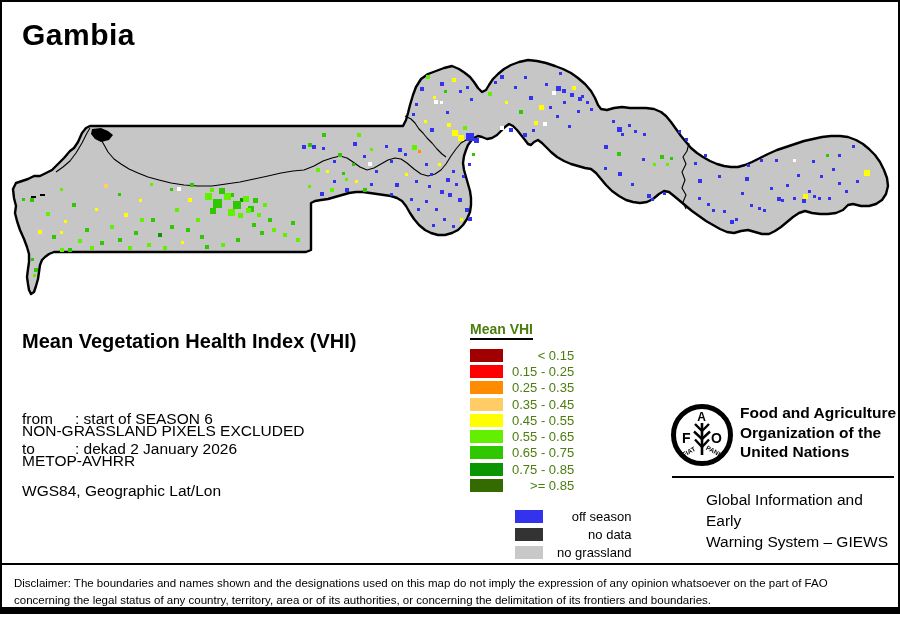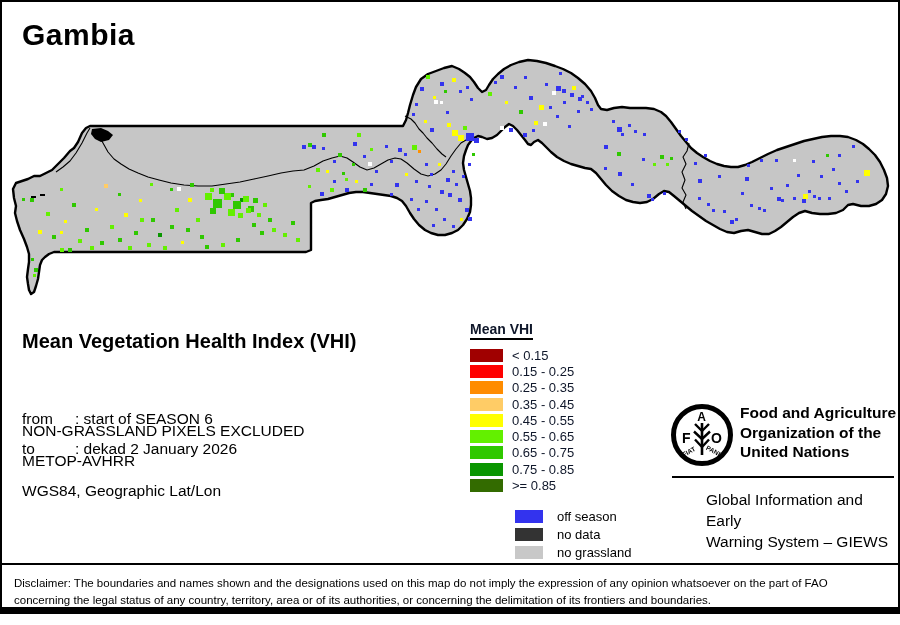--- a/index.html
+++ b/index.html
@@ -15,26 +15,26 @@
     font-size:30px; font-weight:bold; color:#000; letter-spacing:0.5px;
   }
   .map-svg { position:absolute; left:0px; top:52px; width:896px; height:252px; }
   .land { stroke:#000; stroke-width:2.4; stroke-linejoin:round; }
   .inner-line { fill:none; stroke:#000; stroke-width:1.1; stroke-linejoin:round; }
   .blob { fill:#000; }
   .info { position:absolute; left:20px; top:328px; color:#000; }
   .info-heading { font-size:20px; font-weight:bold; height:32px; }
   .info-row, .info-line { font-size:15.5px; height:30px; }
   .info-label { display:inline-block; width:53px;margin-top:48px; }
-  .legend { position:absolute; left:468px; top:318px; color:#0f172a; }
+  .legend { position:absolute; left:468px; top:318px; color:#4d7c0f; }
   .legend-title {
     display:inline-block; font-size:14px; font-weight:bold;
     border-bottom:2px solid #000; padding-bottom:1px; margin-bottom:7px;
   }
-  .legend-row { display:flex; align-items:center; height:16.3px; }
+  .legend-row { display:flex; align-items:center; height:16.3px;justify-content:space-between; }
   .swatch { width:33px; height:13px; flex:0 0 33px; margin-right:9px; }
   .legend-label { font-size:13px; white-space:nowrap; }
   .legend-extra { position:absolute; left:468px; top:505px; color:#000; }
   .legend-extra .legend-row { height:18.3px;padding-left:45px; }
   .legend-extra .swatch { width:28px; height:13px; flex:0 0 28px; margin-right:14px; }
   .fao-logo { position:absolute; left:668px; top:401px; width:64px; height:64px; }
   .org-name { position:absolute; left:738px; top:401px; font-size:15.5px; font-weight:bold; line-height:19.5px; color:#000; }
   .org-rule { position:absolute; left:670px; top:474px; width:222px; height:2px; background:#000; }
   .org-giews { position:absolute; left:704px; top:487px; font-size:15.5px; line-height:21px; color:#000; }
   .bottom-rule { position:absolute; left:0; right:0; top:561px; height:2px; background:#000; }

